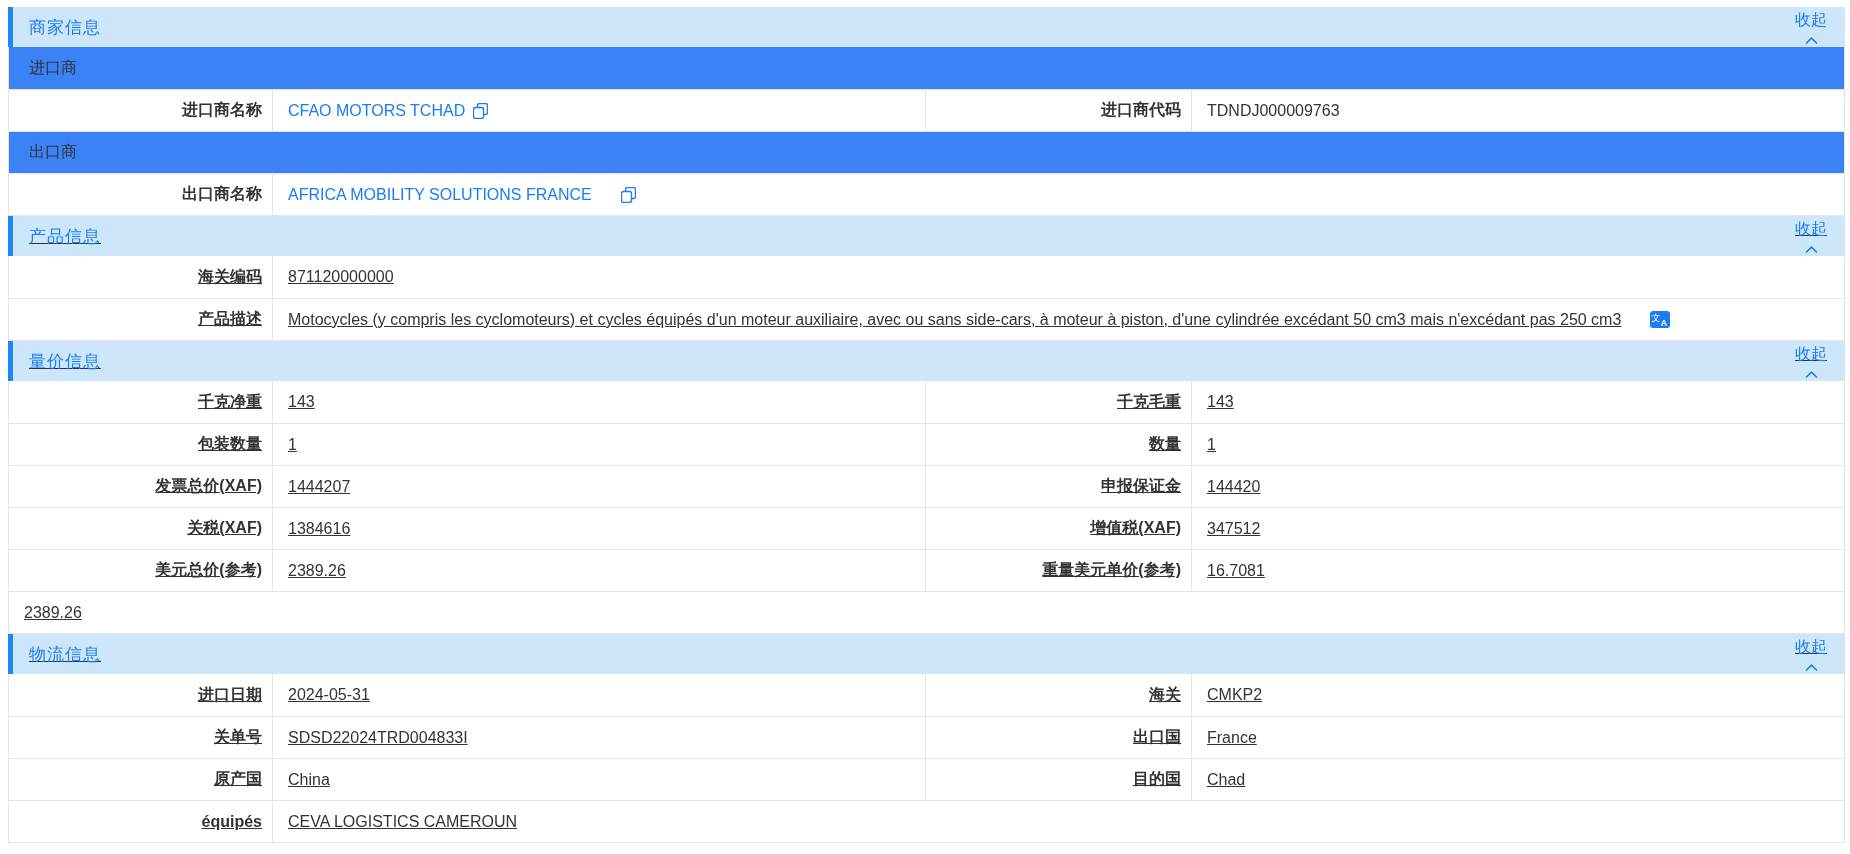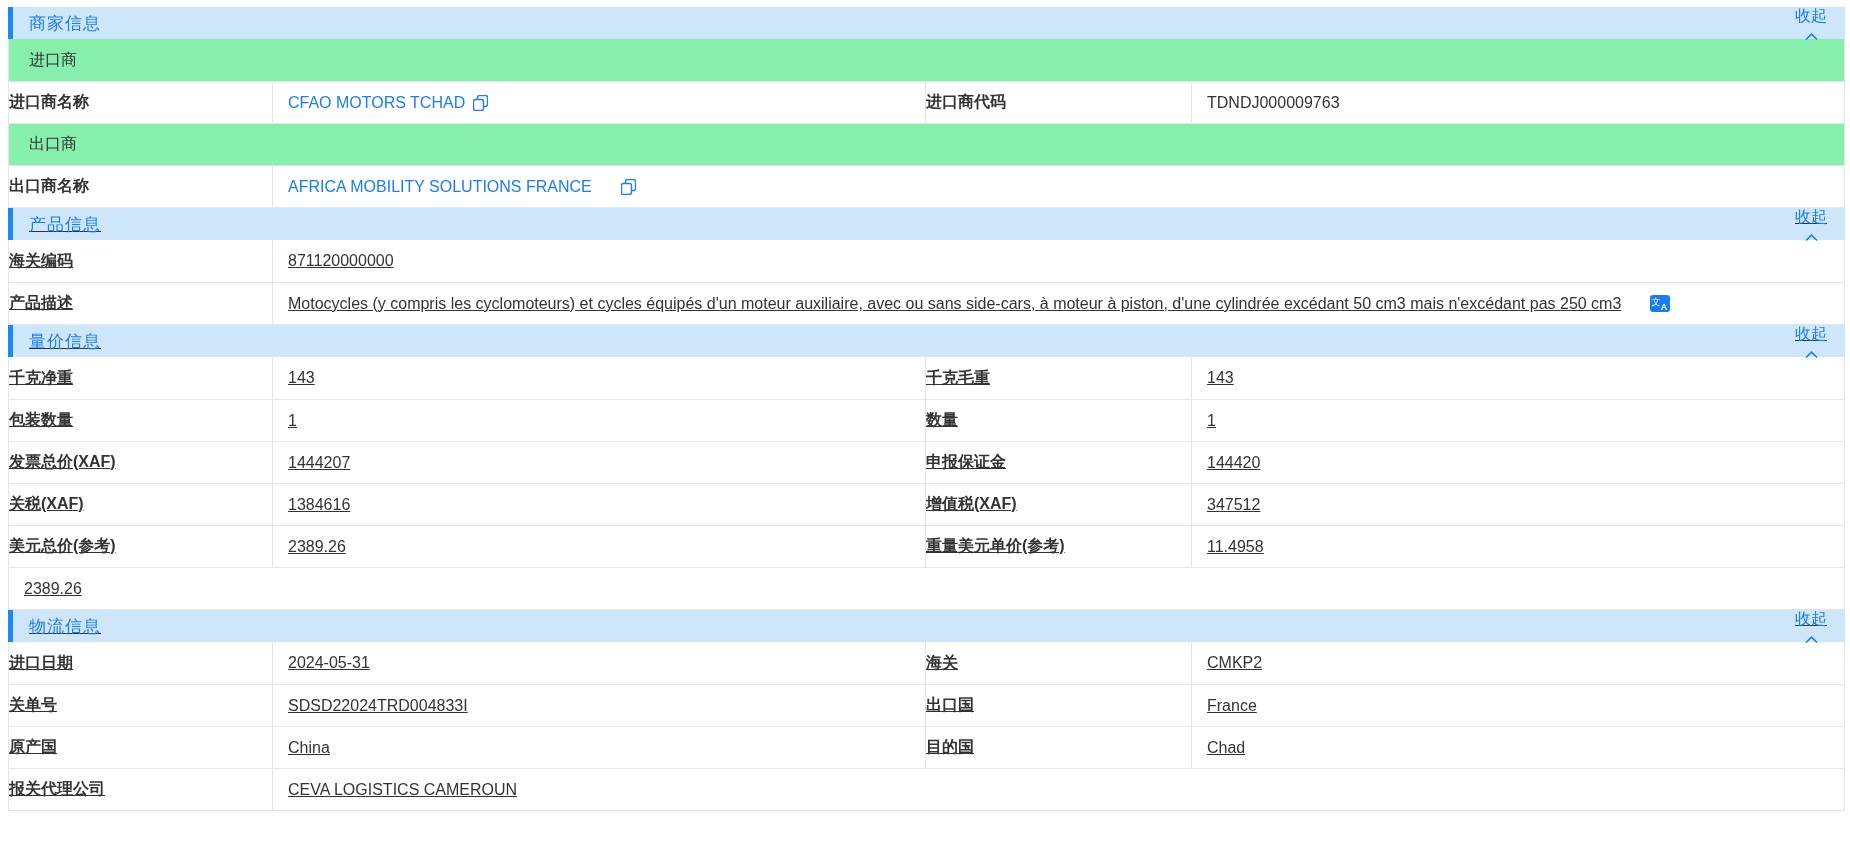--- a/index.html
+++ b/index.html
@@ -5,40 +5,40 @@
   html,body{margin:0;padding:0;background:#ffffff;}
   body{
     width:1850px;height:854px;overflow:hidden;
     font-family:"Liberation Sans","DejaVu Sans",sans-serif;
     color:#333333;
   }
   #page{position:absolute;left:8px;top:7px;width:1837px;}
   .section + .section{margin-top:0;text-decoration:underline;}
 
   .sec-header{
-    position:relative;height:32px;background:#cde6f9;
+    position:relative;height:40px;background:#cde6f9;
     display:flex;align-items:center;box-sizing:border-box;
   }
   .sec-bar{position:absolute;left:0;top:0;width:5px;height:100%;background:#1e87f5;}
   .sec-title{margin-left:21px;font-size:17px;color:#1a7df2;letter-spacing:1px;}
   .collapse{
     margin-left:auto;margin-right:18px;display:flex;align-items:center;gap:6px;
     font-size:16px;color:#1a7df2;cursor:pointer;user-select:none;flex-direction:column;
   }
 
   .rows{border:1px solid #e3e5e8;border-top:none;box-sizing:border-box;background:#fff;}
   .row{display:flex;align-items:stretch;height:42px;box-sizing:border-box;}
   .row + .row{border-top:1px solid #e3e5e8;}
-  .row-group{background:#86efac;}
+  .row-group{background:#3b82f6;}
   .row-group .grp{
     display:flex;align-items:center;padding-left:20px;font-size:16px;color:#333;
     width:100%;
   }
   .cell{display:flex;align-items:center;box-sizing:border-box;overflow:hidden;white-space:nowrap;}
-  .lbl{justify-content:flex-start;padding-right:10px;font-weight:bold;font-size:16px;color:#333;}
+  .lbl{justify-content:flex-end;padding-right:10px;font-weight:bold;font-size:16px;color:#333;}
   .lbl1{width:264px;border-right:1px solid #e3e5e8;}
   .val{padding-left:15px;font-size:16px;color:#333;gap:8px;}
   .val1{width:653px;}
   .row.pair1 .val1{flex:1;gap:29px;}
   .row.pair2 .val1{border-right:1px solid #e3e5e8;}
   .lbl2{width:266px;border-right:1px solid #e3e5e8;}
   .val2{flex:1;}
   .link{color:#1a7df2;cursor:pointer;text-align:right;}
   .icon-btn{display:inline-flex;align-items:center;cursor:pointer;flex:none;}
 </style>
@@ -215,21 +215,21 @@
           <div class="cell lbl lbl1">
             <span>美元总价(参考)</span>
           </div>
           <div class="cell val val1">
             <span>2389.26</span>
           </div>
           <div class="cell lbl lbl2">
             <span>重量美元单价(参考)</span>
           </div>
           <div class="cell val val2">
-            <span>11.4958</span>
+            <span>16.7081</span>
           </div>
         </div>
         <div class="row pair1">
           <div class="cell val val1">
             <span>2389.26</span>
           </div>
         </div>
       </div>
     </div>
     <div class="section">
@@ -283,21 +283,21 @@
           </div>
           <div class="cell lbl lbl2">
             <span>目的国</span>
           </div>
           <div class="cell val val2">
             <span>Chad</span>
           </div>
         </div>
         <div class="row pair1">
           <div class="cell lbl lbl1">
-            <span>报关代理公司</span>
+            <span>équipés</span>
           </div>
           <div class="cell val val1">
             <span>CEVA LOGISTICS CAMEROUN</span>
           </div>
         </div>
       </div>
     </div>
   </div>
 
 </body></html>

